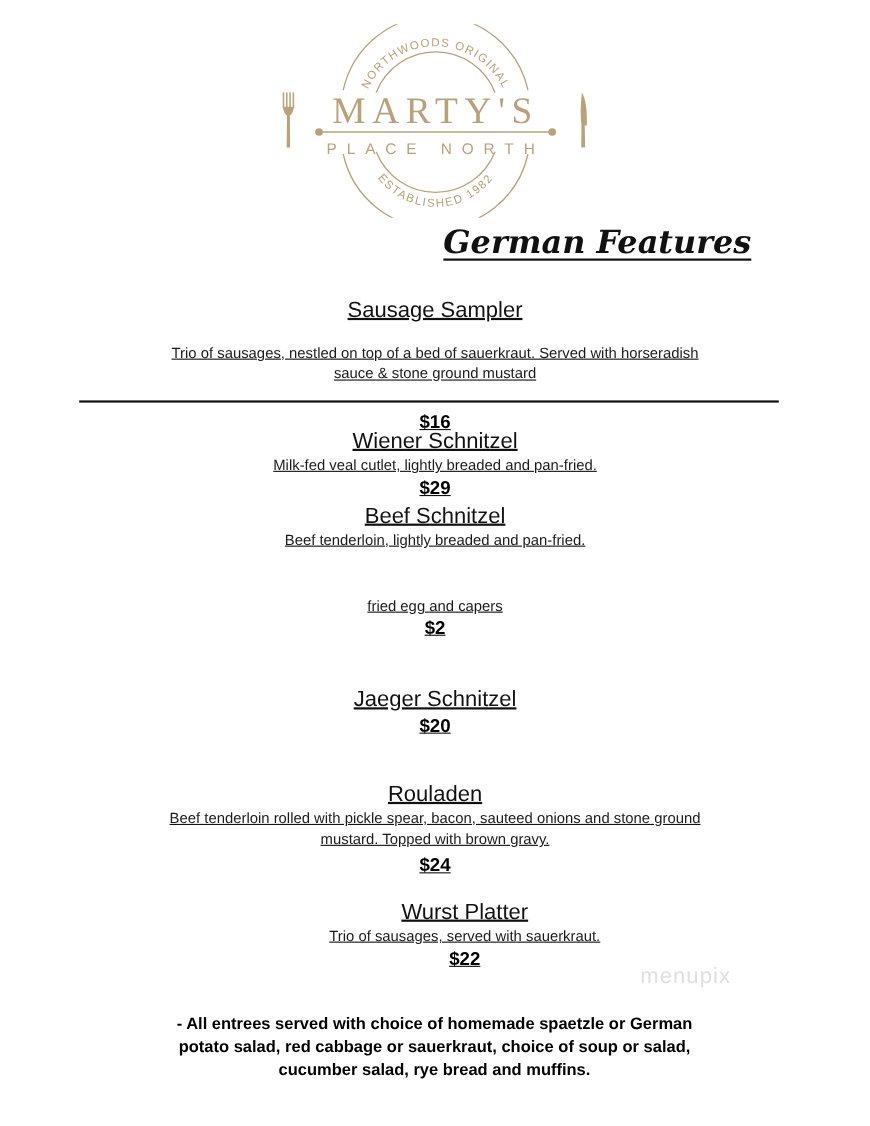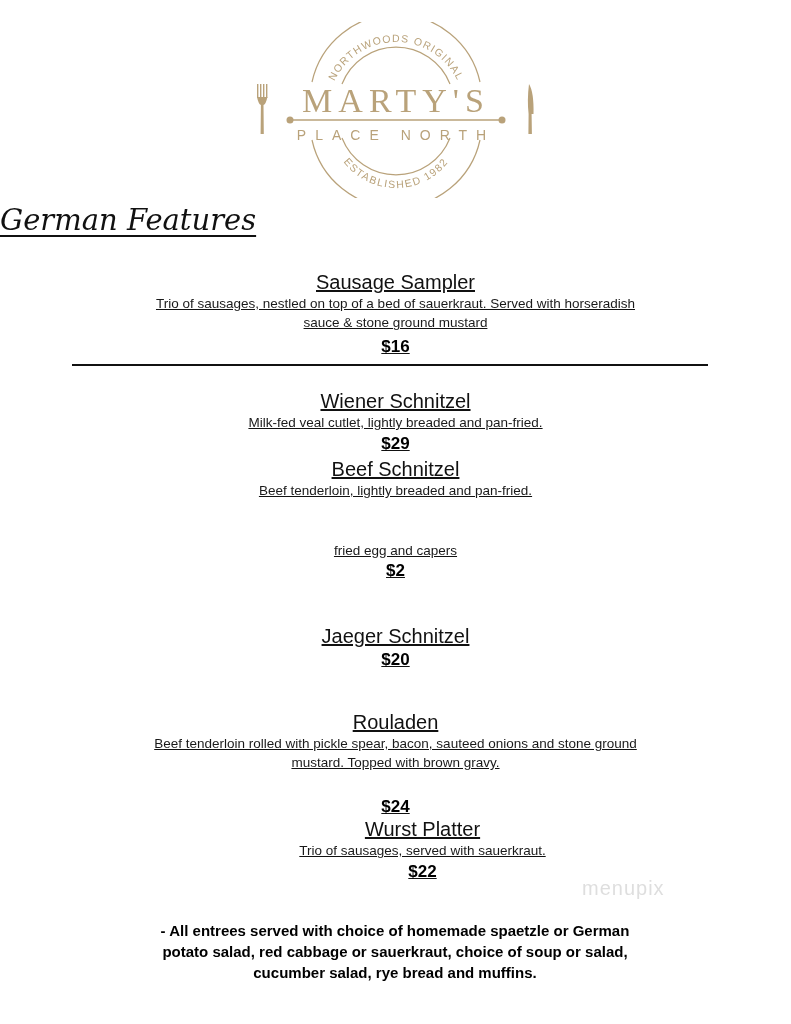--- a/index.html
+++ b/index.html
@@ -21,26 +21,27 @@
       top: 22px;
       width: 290px;
       height: 176px;
     }
     .logo svg { display: block; }
     .section-title {
       position: absolute;
       left: 0;
       width: 683px;
       top: 203px;
-      text-align: left;
+      text-align: right;
       font-family: "DejaVu Serif", "Liberation Serif", serif;
       font-size: 29px;
       font-style: italic;
       letter-spacing: 0px;
       color: #111;
+      font-weight: bold;
     }
     .section-title span {
       text-decoration: underline;
       text-decoration-thickness: 2px;
       text-underline-offset: 5px;
     }
     .item {
       position: absolute;
       left: 0;
       width: 791px;
@@ -138,25 +139,25 @@
     </g>
   </svg>
 </div>
 
 <div class="section-title">
   <span>German Features</span>
 </div>
 
 <div class="item" style="top:270px;">
   <div class="item-name">Sausage Sampler</div>
-  <div class="item-desc" style="margin-top:0px;">
+  <div class="item-desc" style="margin-top:17px;">
     <div>Trio of sausages, nestled on top of a bed of sauerkraut. Served with horseradish</div>
     <div>sauce &amp; stone ground mustard</div>
   </div>
-  <div class="item-price" style="margin-top:4px;">$16</div>
+  <div class="item-price" style="margin-top:24px;">$16</div>
 </div>
 
 <div class="divider"></div>
 
 <div class="item" style="top:389px;">
   <div class="item-name">Wiener Schnitzel</div>
   <div class="item-desc">
     <div>Milk-fed veal cutlet, lightly breaded and pan-fried.</div>
   </div>
   <div class="item-price" style="margin-top:1px;">$29</div>
@@ -180,21 +181,21 @@
   <div class="item-name">Jaeger Schnitzel</div>
   <div class="item-price" style="margin-top:1px;">$20</div>
 </div>
 
 <div class="item" style="top:710px;">
   <div class="item-name">Rouladen</div>
   <div class="item-desc">
     <div>Beef tenderloin rolled with pickle spear, bacon, sauteed onions and stone ground</div>
     <div>mustard. Topped with brown gravy.</div>
   </div>
-  <div class="item-price" style="margin-top:24px;">$24</div>
+  <div class="item-price" style="margin-top:4px;">$24</div>
 </div>
 
 <div class="item" style="top:817px;padding-left:27px;">
   <div class="item-name">Wurst Platter</div>
   <div class="item-desc">
     <div>Trio of sausages, served with sauerkraut.</div>
   </div>
   <div class="item-price" style="margin-top:1px;">$22</div>
 </div>
 

